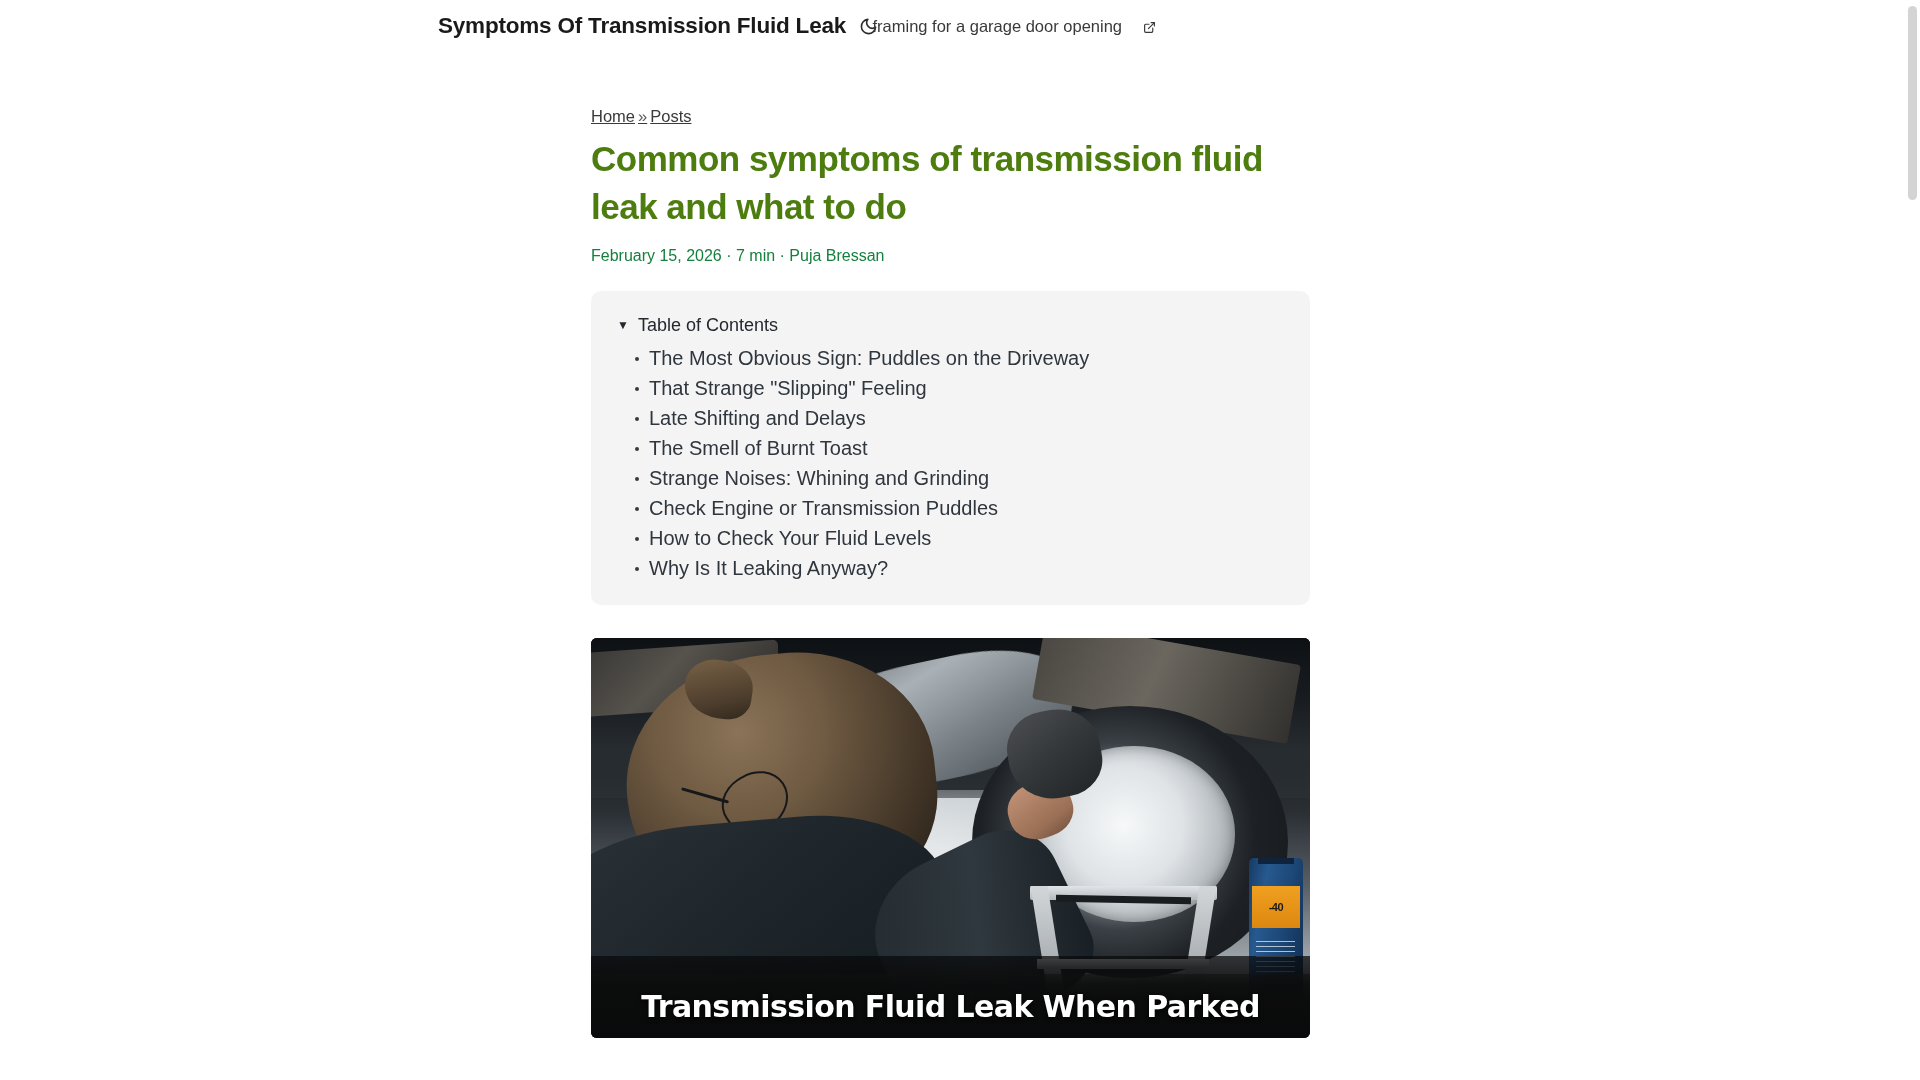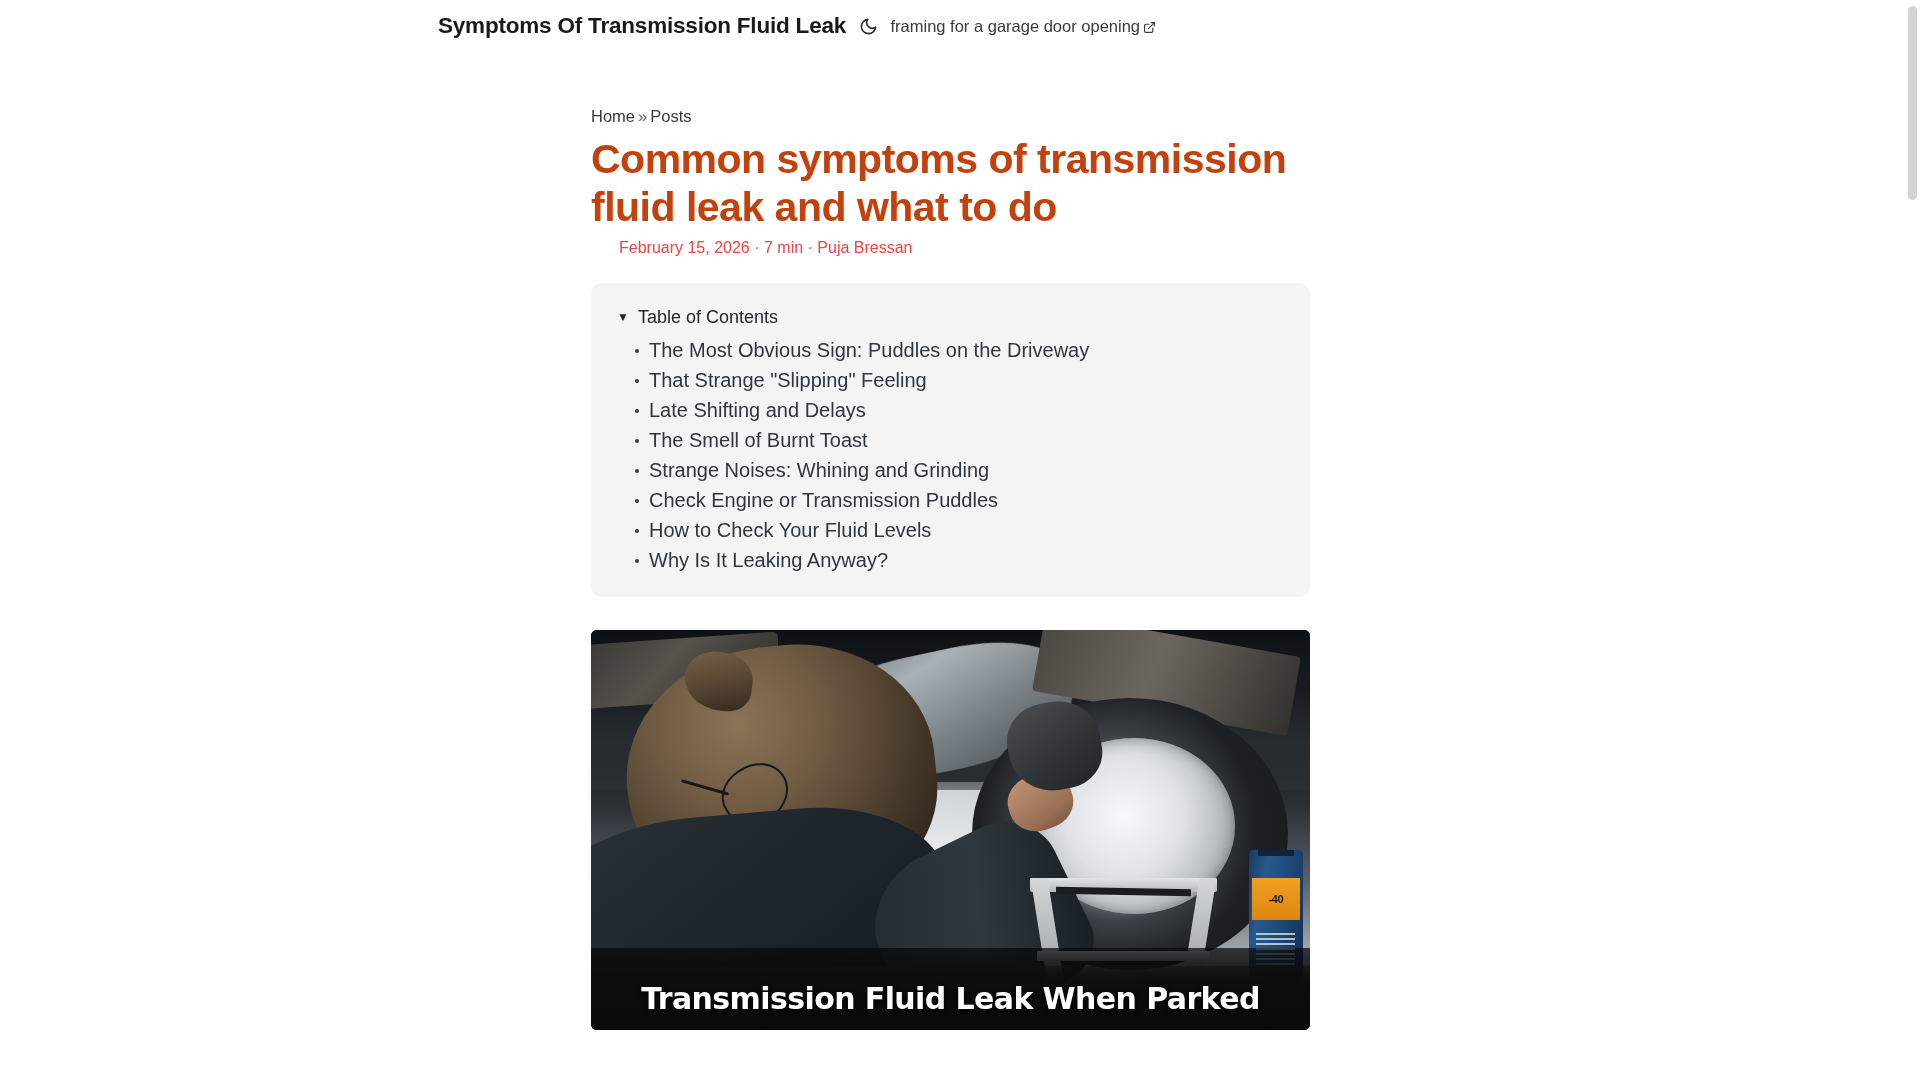--- a/index.html
+++ b/index.html
@@ -60,21 +60,21 @@
     height: 20px;
     cursor: pointer;
   }
 
   .header-right {
     position: absolute;
     right: 420px;
     top: 16px;
     display: flex;
     align-items: center;
-    gap: 2px;
+    gap: 20px;
     white-space: nowrap;
   }
 
   .header-link {
     font-size: 16.5px;
     color: #3a3a3a;
     text-decoration: none;
     line-height: 20px;
   }
 
@@ -94,48 +94,48 @@
     left: 591px;
     top: 105px;
     width: 719px;
   }
 
   .breadcrumb {
     font-size: 16.5px;
     color: #3a3a3a;
     line-height: 22px;
     margin-bottom: 8px;
+    text-decoration: underline;
   }
 
   .breadcrumb a {
     color: #3a3a3a;
     text-decoration: none;
   }
 
   .breadcrumb .sep {
     color: #5a5a5a;
     margin: 0 3px;
   }
 
   .post-title {
-    font-size: 41px;
+    font-size: 35px;
     line-height: 48px;
     font-weight: bold;
-    color: #c2410c;
+    color: #4d7c0f;
     letter-spacing: -0.5px;
-    margin-bottom: 6px;
+    margin-bottom: 14px;
     max-width: 700px;
   }
 
   .post-meta {
     font-size: 16px;
-    color: #ef4444;
+    color: #15803d;
     line-height: 22px;
     margin-bottom: 24px;
-    margin-left: 28px;
   }
 
   
   .toc {
     background: #f4f4f5;
     border-radius: 10px;
     padding: 22px 26px 24px 26px;
     width: 719px;
     margin-bottom: 33px;
   }

